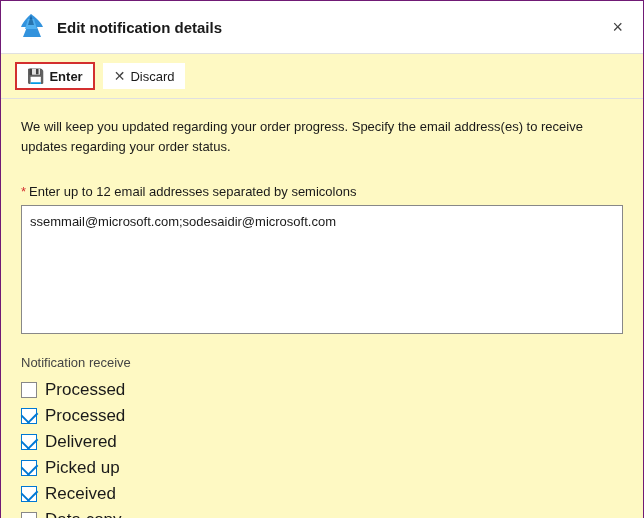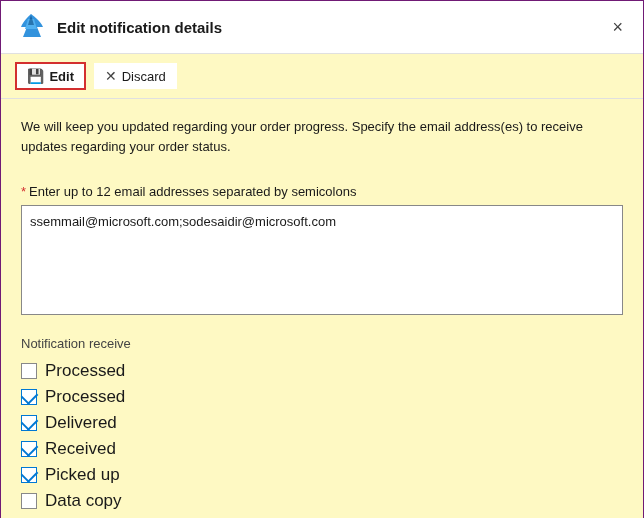--- a/index.html
+++ b/index.html
@@ -99,21 +99,21 @@
       font-size: 13px;
       color: #1a1a1a;
       margin-bottom: 6px;
     }
     .required-star {
       color: #d32f2f;
       margin-right: 3px;
     }
     .email-textarea {
       width: 100%;
-      height: 110px;
+      height: 129px;
       border: 1px solid #888;
       padding: 8px;
       font-size: 13px;
       font-family: 'Segoe UI', Arial, sans-serif;
       resize: none;
       color: #1a1a1a;
       outline: none;
     }
     .notification-section {
       margin-top: 18px;
@@ -178,21 +178,21 @@
         <path d="M16 4 L13 14 L19 14Z" fill="#003a70" opacity="0.5"></path>
       </svg>
       <span class="dialog-title">Edit notification details</span>
     </div>
     <button class="close-btn">×</button>
   </div>
 
   <div class="toolbar">
     <button class="toolbar-btn">
       <span class="btn-icon">💾</span>
-      <span>Edit</span>
+      <span>Enter</span>
     </button>
     <button class="toolbar-discard">
       <span class="discard-x">✕</span>
       <span>Discard</span>
     </button>
   </div>
 
   <div class="dialog-body">
     <p class="description-text">We will keep you updated regarding your order progress. Specify the email address(es) to receive updates regarding your order status.</p>
 
@@ -210,26 +210,26 @@
       </div>
       <div class="checkbox-item">
         <input type="checkbox" class="checkbox-input" id="cb-dispatched" checked="" style="">
         <label for="cb-dispatched">Processed</label>
       </div>
       <div class="checkbox-item">
         <input type="checkbox" class="checkbox-input" id="cb-delivered" checked="" style="">
         <label for="cb-delivered">Delivered</label>
       </div>
       <div class="checkbox-item">
+        <input type="checkbox" class="checkbox-input" id="cb-picked-up" checked="" style="">
+        <label for="cb-picked-up">Picked up</label>
+      </div>
+      <div class="checkbox-item">
         <input type="checkbox" class="checkbox-input" id="cb-received" checked="" style="">
         <label for="cb-received">Received</label>
-      </div>
-      <div class="checkbox-item">
-        <input type="checkbox" class="checkbox-input" id="cb-picked-up" checked="" style="">
-        <label for="cb-picked-up">Picked up</label>
       </div>
       <div class="checkbox-item">
         <input type="checkbox" class="checkbox-input" id="cb-data-copy" style="">
         <label for="cb-data-copy">Data copy</label>
       </div>
     </div>
   </div>
 </div>
 
 </body></html>

